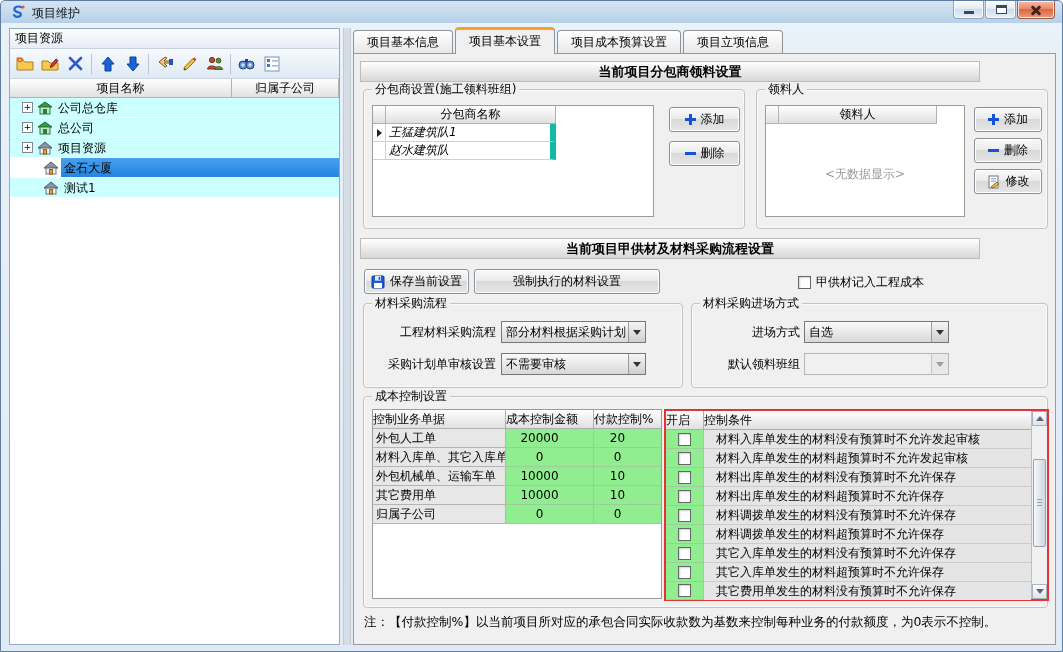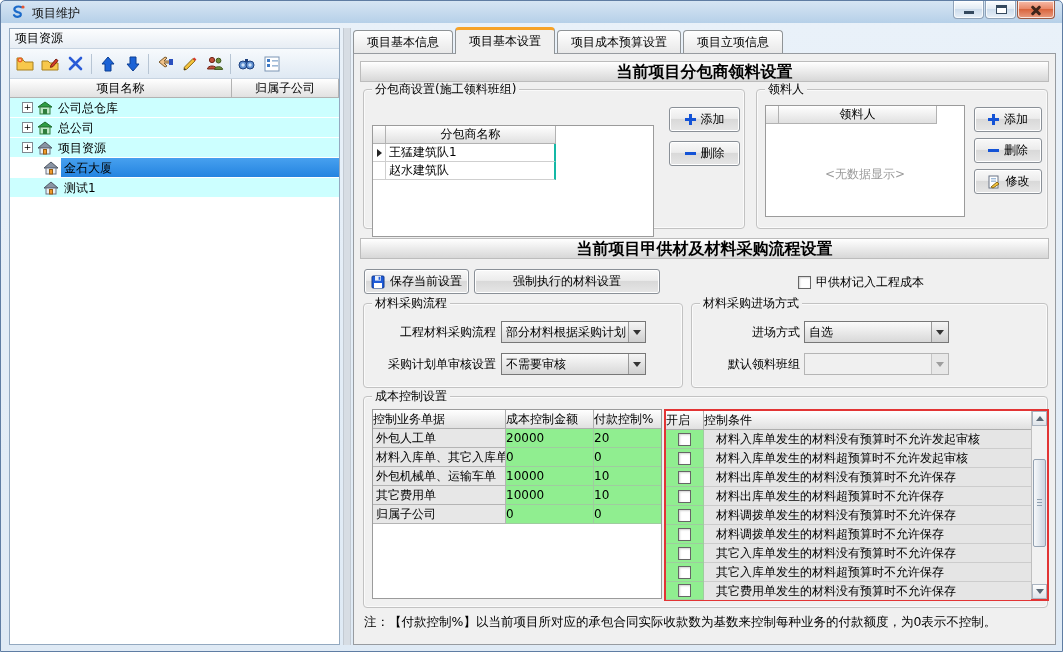--- a/index.html
+++ b/index.html
@@ -53,36 +53,36 @@
   .t-label.sel { z-index:2; }
   .tline-v { position:absolute; left:17px; top:10px; height:80px; border-left:1px dotted #8c9aa8; }
   .tline-h { position:absolute; left:17px; width:14px; border-top:1px dotted #8c9aa8; }
   
   .tabbar { position:absolute; left:352px; top:26px; height:27px; display:flex; align-items:flex-end; }
   .tab { height:24px; line-height:23px; padding:0 13px; margin-right:2px; background:linear-gradient(#ffffff,#e7e7e7);
     border:1px solid #8f9396; border-bottom:none; border-radius:4px 4px 0 0; position:relative; }
   .tab.active { height:27px; background:#f0f0f0; border-top:3px solid #f7a328; line-height:22px; z-index:5; }
   .content { position:absolute; left:352px; top:52px; width:703px; height:592px;
     background:#f0f0f0; border:1px solid #979ba0; }
-  .sec-header { position:absolute; left:6px; width:689px; height:21px; text-align:center;
-    font-weight:bold; font-size:16px; line-height:20px;
+  .sec-header { position:absolute; left:6px; width:620px; height:21px; text-align:center;
+    font-weight:bold; font-size:13px; line-height:20px;
     background:linear-gradient(#ffffff,#d7d7d7); border:1px solid #bcbcbc; }
   .group { position:absolute; border:1px solid #c2c2c2; border-radius:4px;
     box-shadow:inset 0 0 0 1px #fafafa; }
   .legend { position:absolute; top:-8px; left:8px; background:#f0f0f0; padding:0 3px; line-height:14px; }
   
   .grid { position:absolute; background:#fff; border:1px solid #9b9b9b; }
   .g-hrow { display:flex; height:18px; }
   .g-h { background:linear-gradient(#ffffff,#e0e0e0); border-right:1px solid #b2b2b2;
     border-bottom:1px solid #b2b2b2; text-align:center; line-height:17px; }
   .g-row { display:flex; height:18px; }
   .g-marker { width:13px; border-right:1px solid #cfcfcf; border-bottom:1px solid #cfcfcf;
     display:flex; align-items:center; justify-content:center; }
-  .g-cell { border-right:2px solid #14b8a6; border-bottom:1px solid #cfcfcf;
-    padding-left:3px; line-height:17px; white-space:nowrap; overflow:hidden; }
+  .g-cell { border-right:6px solid #14b8a6; border-bottom:1px solid #cfcfcf;
+    padding-left:3px; line-height:17px; white-space:nowrap; overflow:hidden;font-style:italic; }
   .tri-right { width:0; height:0; border-top:4px solid transparent; border-bottom:4px solid transparent; border-left:5px solid #222; }
   .empty-text { position:absolute; width:100%; text-align:center; color:#9a9a9a; }
   
   .btn { position:absolute; display:flex; align-items:center; justify-content:center; gap:5px;
     border:1px solid #8a9097; border-radius:3px;
     background:linear-gradient(#f9f9f9,#ececec 45%,#d9d9d9 50%,#e6e6e6);
     box-shadow:inset 0 0 0 1px #fff; font-size:12px; }
   .ic-plus { position:relative; width:11px; height:11px; }
   .ic-plus::before { content:""; position:absolute; left:4px; top:0; width:3px; height:11px; background:#1453d6; }
   .ic-plus::after  { content:""; position:absolute; left:0; top:4px; width:11px; height:3px; background:#1453d6; }
@@ -100,21 +100,21 @@
   .combo.disabled { border-color:#b5b5b5; background:#f0f0f0; }
   .combo.disabled .combo-btn { background:#e8e8e8; border-left-color:#c5c5c5; }
   .combo.disabled .arr-d { border-top-color:#9e9e9e; }
   .f-label { position:absolute; text-align:right; line-height:22px; }
   
   .cg-h { background:linear-gradient(#ffffff,#e0e0e0); border-right:1px solid #aeaeae;
     border-bottom:1px solid #aeaeae; text-align:left; line-height:18px; overflow:hidden; white-space:nowrap; }
   .cg-name { background:#e7e7e7; border-right:1px solid #b4b4b4; border-bottom:1px solid #b4b4b4;
     padding-left:3px; line-height:18px; white-space:nowrap; overflow:hidden; }
   .cg-num { background:#90ee90; border-right:1px solid #9fcc9f; border-bottom:1px solid #9fcc9f;
-    text-align:left; padding-right:20px; line-height:18px; }
+    text-align:center; padding-right:20px; line-height:18px; }
   
   .redbox { position:absolute; border:2px solid #e23434; background:#fff; display:flex; }
   .cond-main { flex:1; display:flex; flex-direction:column; }
   .cond-hrow { display:flex; height:19px; }
   .cond-row { display:flex; flex:1; }
   .cond-check { width:38px; background:#90ee90; border-right:1px solid #9fcc9f;
     border-bottom:1px solid #9fcc9f; display:flex; align-items:center; justify-content:center; }
   .cond-text { flex:1; background:#e5e5e5; border-bottom:1px solid #cccccc; padding-left:12px;
     line-height:18px; white-space:nowrap; overflow:hidden; }
   .vscroll { width:16px; border-left:1px solid #bfbfbf; background:#f1f1f1; position:relative; }
@@ -292,21 +292,21 @@
     <div class="tab">项目成本预算设置</div>
     <div class="tab">项目立项信息</div>
   </div>
 
   <div class="content">
 
     <div class="sec-header" style="top:7px;">当前项目分包商领料设置</div>
 
     <div class="group" style="left:9px; top:35px; width:382px; height:140px;">
       <span class="legend">分包商设置(施工领料班组)</span>
-      <div class="grid" style="left:8px; top:15px; width:282px; height:112px;margin-top:20px;">
+      <div class="grid" style="left:8px; top:15px; width:282px; height:112px;">
         <div class="g-hrow">
           <div class="g-h" style="width:13px;"></div>
           <div class="g-h" style="width:170px;">分包商名称</div>
         </div>
         <div class="g-row">
           <div class="g-marker">
               <span class="tri-right"></span>
             </div>
           <div class="g-cell" style="width:170px;">王猛建筑队1</div>
         </div>

